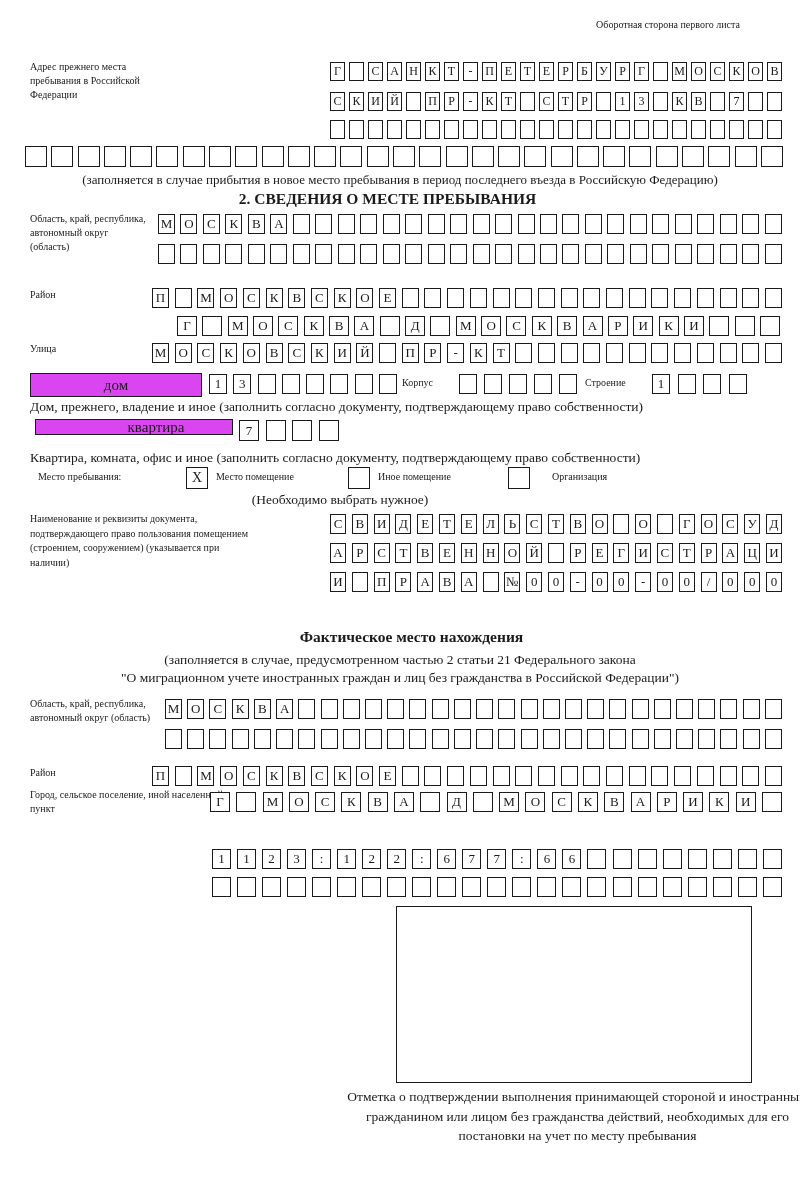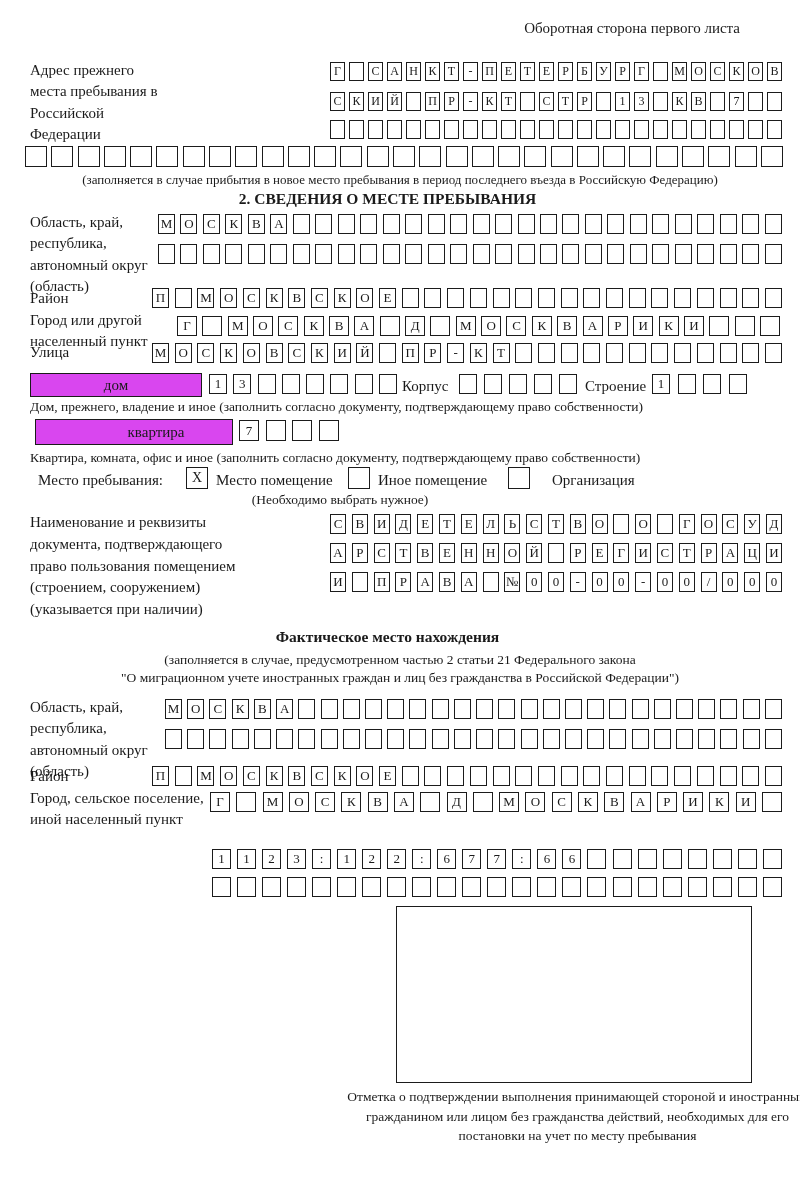--- a/index.html
+++ b/index.html
@@ -2,21 +2,21 @@
 <html><head>
 <meta charset="utf-8">
 <style>
   html,body{margin:0;padding:0;background:#fff;}
   #form{
     position:relative;width:800px;height:1180px;background:#ffffff;
     font-family:"Liberation Serif","DejaVu Serif",serif;color:#1a1a1a;
     overflow:hidden;
   }
   .abs{position:absolute;}
-  .lbl{font-size:15px;line-height:1.42;}
+  .lbl{font-size:10px;line-height:1.42;}
   .caption{font-size:13px;text-align:center;width:800px;left:0;}
   .caption-sm{font-size:13.5px;}
   .title{font-size:15.5px;font-weight:bold;text-align:center;width:775px;left:0;}
   .grid-row{position:absolute;display:flex;justify-content:space-between;}
   .cell{
     box-sizing:border-box;border:1.5px solid #1b1b1b;background:#fff;
     width:var(--cw,17px);height:var(--ch,20px);
     display:flex;align-items:center;justify-content:center;
     font-size:var(--cf,13px);line-height:1;padding-bottom:1px;
   }
@@ -240,21 +240,20 @@
       <div class="cell"></div>
       <div class="cell"></div>
       <div class="cell"></div>
       <div class="cell"></div>
       <div class="cell"></div>
       <div class="cell"></div>
       <div class="cell"></div>
       <div class="cell"></div>
     </div>
 
-  <div class="abs lbl" style="top:310px;left:30px;width:155px;">Город или другой населенный пункт</div>
   <div class="grid-row" style="top:316px;left:177px;width:603px;--cw:20px;">
       <div class="cell">Г</div>
       <div class="cell"></div>
       <div class="cell">М</div>
       <div class="cell">О</div>
       <div class="cell">С</div>
       <div class="cell">К</div>
       <div class="cell">В</div>
       <div class="cell">А</div>
       <div class="cell"></div>
@@ -328,21 +327,21 @@
     </div>
   <div class="abs lbl" style="top:376px;left:585px;">Строение</div>
   <div class="grid-row" style="top:374px;left:652px;width:95px;--cw:18px;">
       <div class="cell">1</div>
       <div class="cell"></div>
       <div class="cell"></div>
       <div class="cell"></div>
     </div>
   <div class="abs caption-sm" style="top:399px;left:30px;">Дом, прежнего, владение и иное (заполнить согласно документу, подтверждающему право собственности)</div>
 
-  <div class="abs named-box" style="top:419px;left:35px;width:198px;height:26px;padding-left:44px;">квартира</div>
+  <div class="abs named-box" style="top:419px;left:35px;width:198px;height:16px;padding-left:44px;">квартира</div>
   <div class="grid-row" style="top:420px;left:239px;width:100px;--cw:20px;--ch:21px;">
       <div class="cell">7</div>
       <div class="cell"></div>
       <div class="cell"></div>
       <div class="cell"></div>
     </div>
   <div class="abs caption-sm" style="top:450px;left:30px;">Квартира, комната, офис и иное (заполнить согласно документу, подтверждающему право собственности)</div>
 
   <div class="abs lbl" style="top:470px;left:30px;margin-left:8px;">Место пребывания:</div>
   <div class="abs checkbox" style="top:467px;left:186px;">X</div>
@@ -417,21 +416,21 @@
       <div class="cell">0</div>
       <div class="cell">-</div>
       <div class="cell">0</div>
       <div class="cell">0</div>
       <div class="cell">/</div>
       <div class="cell">0</div>
       <div class="cell">0</div>
       <div class="cell">0</div>
     </div>
 
-  <div class="abs title" style="top:628px;">Фактическое место нахождения</div>
+  <div class="abs title" style="top:628px;margin-left:24px;">Фактическое место нахождения</div>
   <div class="abs caption" style="top:652px;font-size:13.5px;">(заполняется в случае, предусмотренном частью 2 статьи 21 Федерального закона</div>
   <div class="abs caption" style="top:670px;font-size:13.5px;">"О миграционном учете иностранных граждан и лиц без гражданства в Российской Федерации")</div>
 
   <div class="abs lbl" style="top:697px;left:30px;width:138px;">Область, край, республика, автономный округ (область)</div>
   <div class="grid-row" style="top:699px;left:165px;width:617px;--cw:17px;">
       <div class="cell">М</div>
       <div class="cell">О</div>
       <div class="cell">С</div>
       <div class="cell">К</div>
       <div class="cell">В</div>

